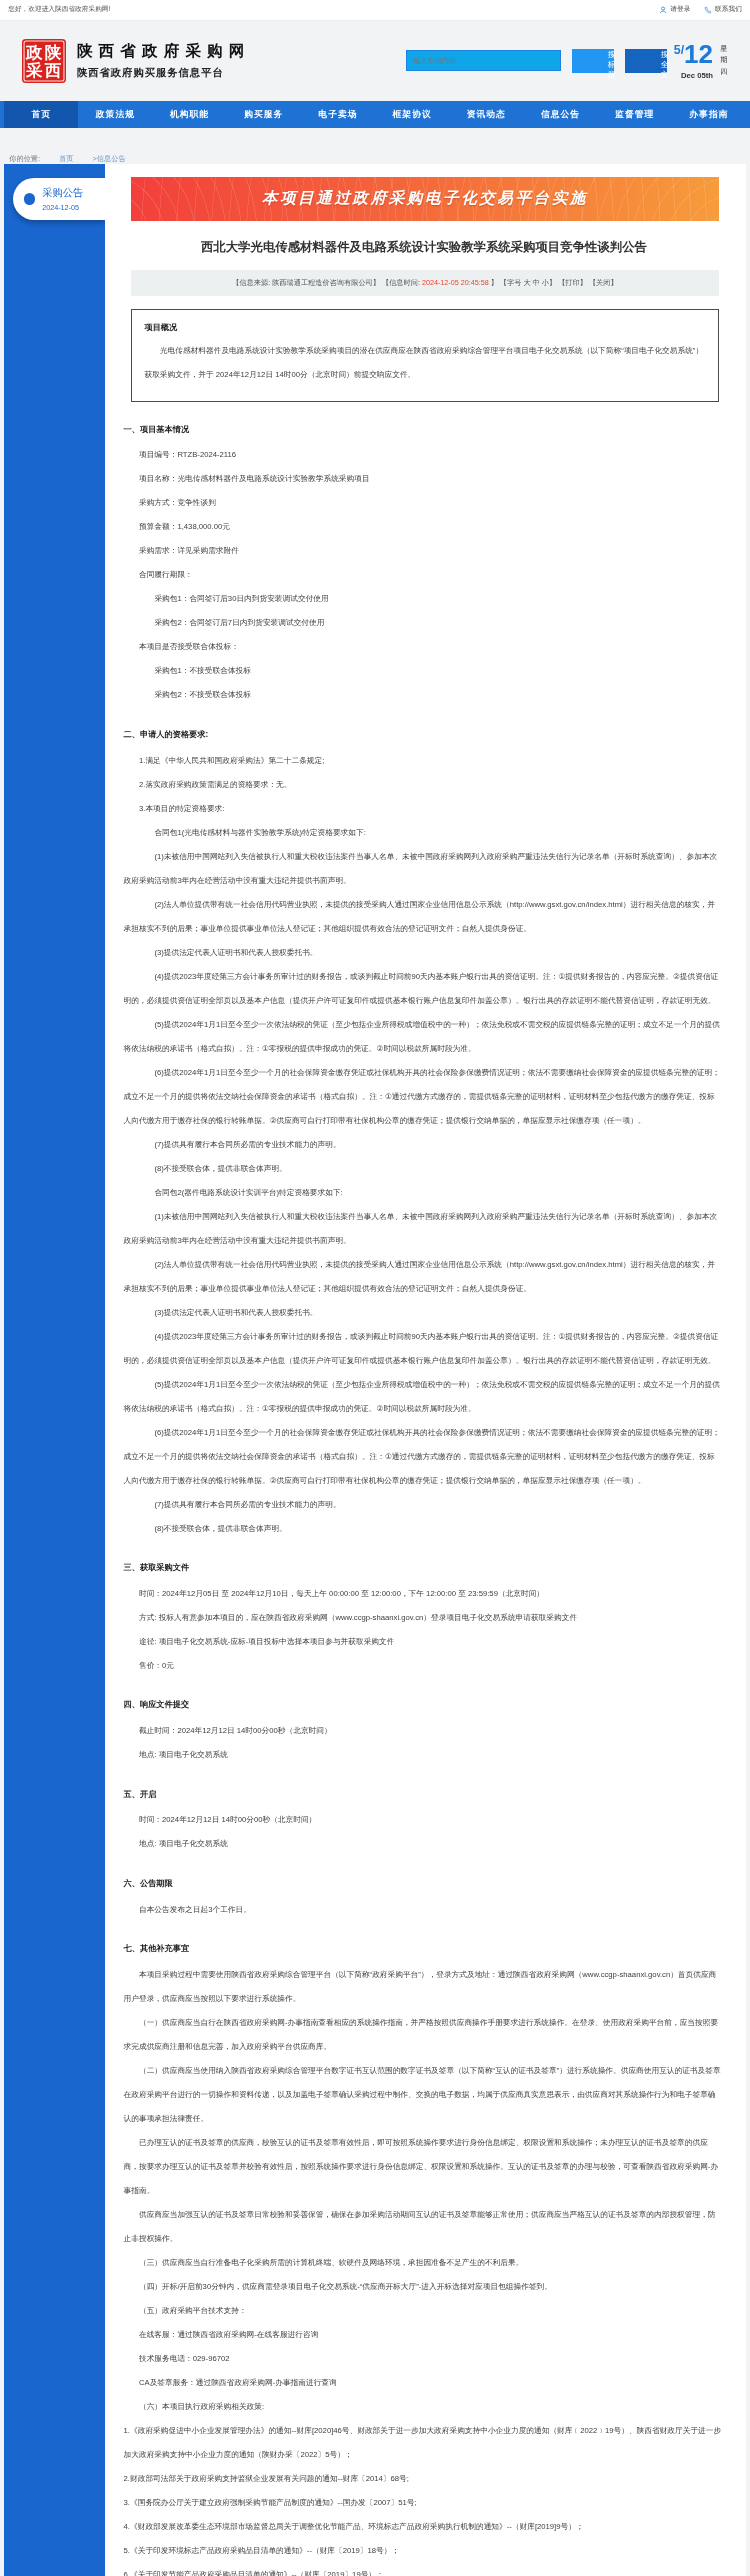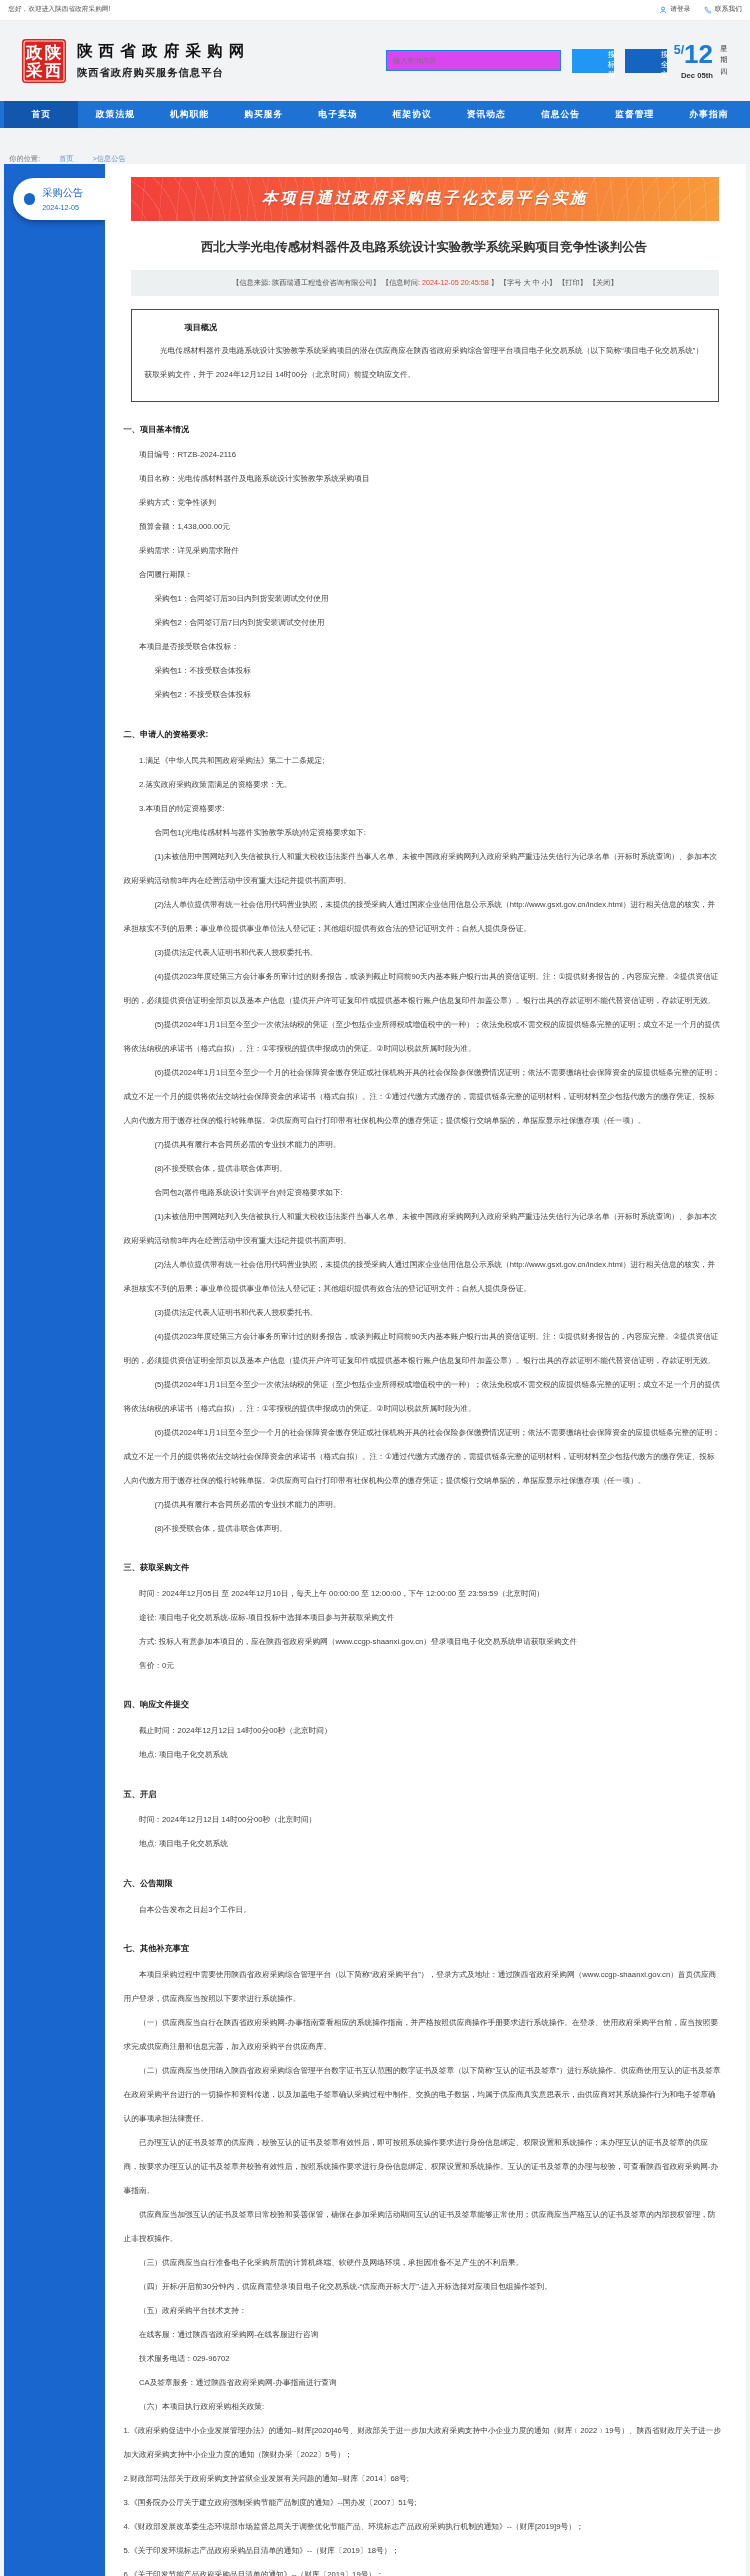--- a/index.html
+++ b/index.html
@@ -12,21 +12,21 @@
   .top-link svg { display:block; }
 
   
   .header { height:80px; display:flex; align-items:center; padding:0 21.6px; }
   .seal { width:44px; height:44px; background:#d8231e; border-radius:4.1px; display:grid; grid-template-columns:1fr 1fr; box-shadow:inset 0 0 0 1.5px #d8231e, inset 0 0 0 2.6px rgba(255,255,255,.85); padding:4.1px 3.1px; flex-shrink:0;}
   .seal span { color:#fff; font-weight:700; font-size:16.5px; line-height:18px; text-align:center; }
   .brand { margin-left:11.3px; }
   .site-title { font-size:15.5px; font-weight:700; color:#111; letter-spacing:6.2px; }
   .site-sub { font-size:10.3px; font-weight:700; color:#222; letter-spacing:1px; margin-top:4.1px; }
   .search-area { margin-left:auto; display:flex; align-items:center; }
-  .search-input { width:175px; height:21.6px; border:1px solid #1e82e0; background:#d946ef; padding:0 6.2px; font-size:7.2px; color:#333; outline:none; }
+  .search-input { width:155px; height:21.6px; border:1px solid #1e82e0; background:#0ea5e9; padding:0 6.2px; font-size:7.2px; color:#333; outline:none; }
   .search-btn { height:24px; width:37px; border:none; color:#fff; font-size:7.7px; cursor:pointer; margin-left:11px;padding-left:36px; }
   .btn-t { background:#2196f3; }
   .btn-f { background:#1565c0; }
   .date-block { display:flex; align-items:flex-start; margin-left:7px; }
   .date-num { color:#1c7ad9; font-weight:700; line-height:1; text-align:right; }
   .date-num .slash { font-size:12.4px; vertical-align:9.3px; }
   .date-num .day { font-size:26px; }
   .date-en { font-size:7.7px; font-weight:700; color:#333; margin-top:4.1px; text-align:right; }
   .date-week { width:8.2px; word-break:break-all; font-size:7.2px; color:#333; line-height:11.3px; margin-left:7.2px; margin-top:2.1px; }
 
@@ -57,21 +57,21 @@
   .banner::after { background:repeating-radial-gradient(circle at 103% 160%, rgba(255,255,255,.10) 0 1px, transparent 1px 17.5px); }
   .banner span { position:relative; z-index:1; }
 
   .title { margin:17.5px 36px 0; text-align:center; font-size:12.4px; color:#333; font-weight:700; line-height:18.5px; }
   .meta { margin:13.4px 24px 0 26px; background:#edf0f1; min-height:26px; line-height:26px; text-align:center; color:#555; font-size:7.2px; }
   .meta .time { color:#e8442e; }
   .meta span { cursor:default; }
   .meta .act { cursor:pointer; }
 
   .overview { margin:12.4px 24px 0 26px; border:0.5px solid #4a4a4a; padding:7.2px 12.4px 14.4px; }
-  .ov-head { font-weight:700; font-size:8.2px; color:#222; line-height:21.6px;margin-left:40px; }
+  .ov-head { font-weight:700; font-size:8.2px; color:#222; line-height:21.6px; }
   .ov-body { margin:0; font-size:7.7px; color:#3d3d3d; line-height:24px; text-indent:2em; }
 
   .sections { margin:7.2px 20.6px 0 18.5px; font-size:7.7px; color:#3d3d3d; }
   h3.sec { font-size:8.2px; color:#1d1d1d; margin:19.6px 0 6.2px; line-height:15.5px; font-weight:700;}
   p.para { margin:0; line-height:24px; }
   .i0 { text-indent:0; }
   .i1 { text-indent:2em; }
   .i2 { text-indent:4em; }
 </style>
 </head>
@@ -203,22 +203,22 @@
         <p class="para i2">(1)未被信用中国网站列入失信被执行人和重大税收违法案件当事人名单、未被中国政府采购网列入政府采购严重违法失信行为记录名单（开标时系统查询）、参加本次政府采购活动前3年内在经营活动中没有重大违纪并提供书面声明。</p>
         <p class="para i2">(2)法人单位提供带有统一社会信用代码营业执照，未提供的接受采购人通过国家企业信用信息公示系统（http://www.gsxt.gov.cn/index.html）进行相关信息的核实，并承担核实不到的后果；事业单位提供事业单位法人登记证；其他组织提供有效合法的登记证明文件；自然人提供身份证。</p>
         <p class="para i2">(3)提供法定代表人证明书和代表人授权委托书。</p>
         <p class="para i2">(4)提供2023年度经第三方会计事务所审计过的财务报告，或谈判截止时间前90天内基本账户银行出具的资信证明。注：①提供财务报告的，内容应完整。②提供资信证明的，必须提供资信证明全部页以及基本户信息（提供开户许可证复印件或提供基本银行账户信息复印件加盖公章）。银行出具的存款证明不能代替资信证明，存款证明无效。</p>
         <p class="para i2">(5)提供2024年1月1日至今至少一次依法纳税的凭证（至少包括企业所得税或增值税中的一种）；依法免税或不需交税的应提供链条完整的证明；成立不足一个月的提供将依法纳税的承诺书（格式自拟）。注：①零报税的提供申报成功的凭证。②时间以税款所属时段为准。</p>
         <p class="para i2">(6)提供2024年1月1日至今至少一个月的社会保障资金缴存凭证或社保机构开具的社会保险参保缴费情况证明；依法不需要缴纳社会保障资金的应提供链条完整的证明；成立不足一个月的提供将依法交纳社会保障资金的承诺书（格式自拟）。注：①通过代缴方式缴存的，需提供链条完整的证明材料，证明材料至少包括代缴方的缴存凭证、投标人向代缴方用于缴存社保的银行转账单据。②供应商可自行打印带有社保机构公章的缴存凭证；提供银行交纳单据的，单据应显示社保缴存项（任一项）。</p>
         <p class="para i2">(7)提供具有履行本合同所必需的专业技术能力的声明。</p>
         <p class="para i2">(8)不接受联合体，提供非联合体声明。</p>
         <h3 class="sec">三、获取采购文件</h3>
         <p class="para i1">时间：2024年12月05日 至 2024年12月10日，每天上午 00:00:00 至 12:00:00，下午 12:00:00 至 23:59:59（北京时间）</p>
+        <p class="para i1">方式: 投标人有意参加本项目的，应在陕西省政府采购网（www.ccgp-shaanxi.gov.cn）登录项目电子化交易系统申请获取采购文件</p>
         <p class="para i1">途径: 项目电子化交易系统-应标-项目投标中选择本项目参与并获取采购文件</p>
-        <p class="para i1">方式: 投标人有意参加本项目的，应在陕西省政府采购网（www.ccgp-shaanxi.gov.cn）登录项目电子化交易系统申请获取采购文件</p>
         <p class="para i1">售价：0元</p>
         <h3 class="sec">四、响应文件提交</h3>
         <p class="para i1">截止时间：2024年12月12日 14时00分00秒（北京时间）</p>
         <p class="para i1">地点: 项目电子化交易系统</p>
         <h3 class="sec">五、开启</h3>
         <p class="para i1">时间：2024年12月12日 14时00分00秒（北京时间）</p>
         <p class="para i1">地点: 项目电子化交易系统</p>
         <h3 class="sec">六、公告期限</h3>
         <p class="para i1">自本公告发布之日起3个工作日。</p>
         <h3 class="sec">七、其他补充事宜</h3>

